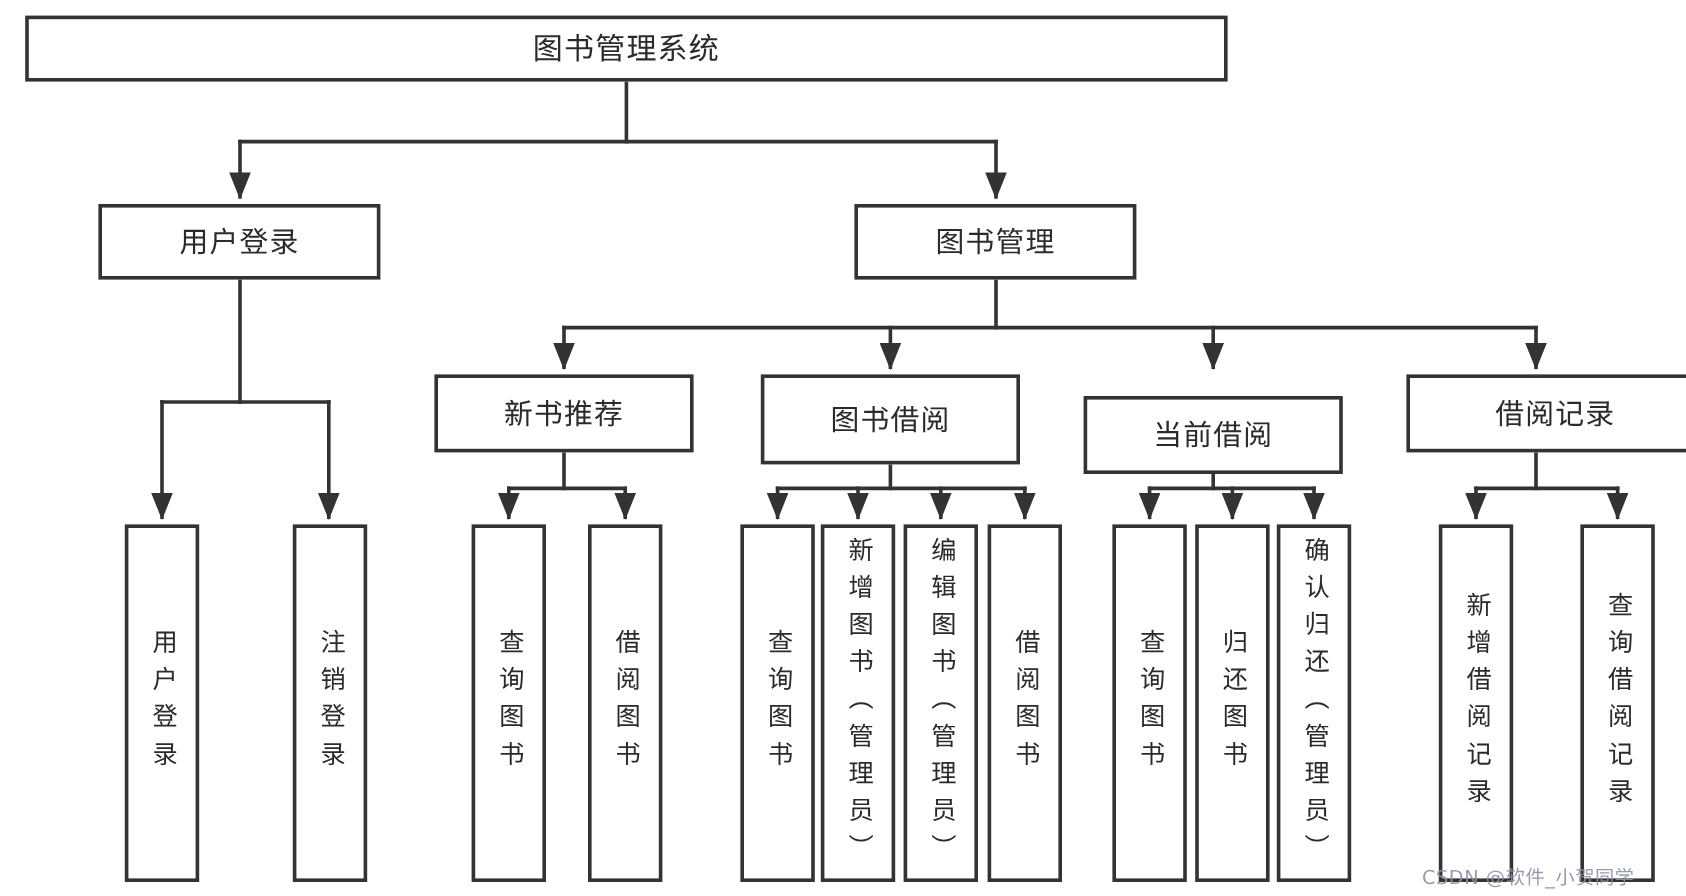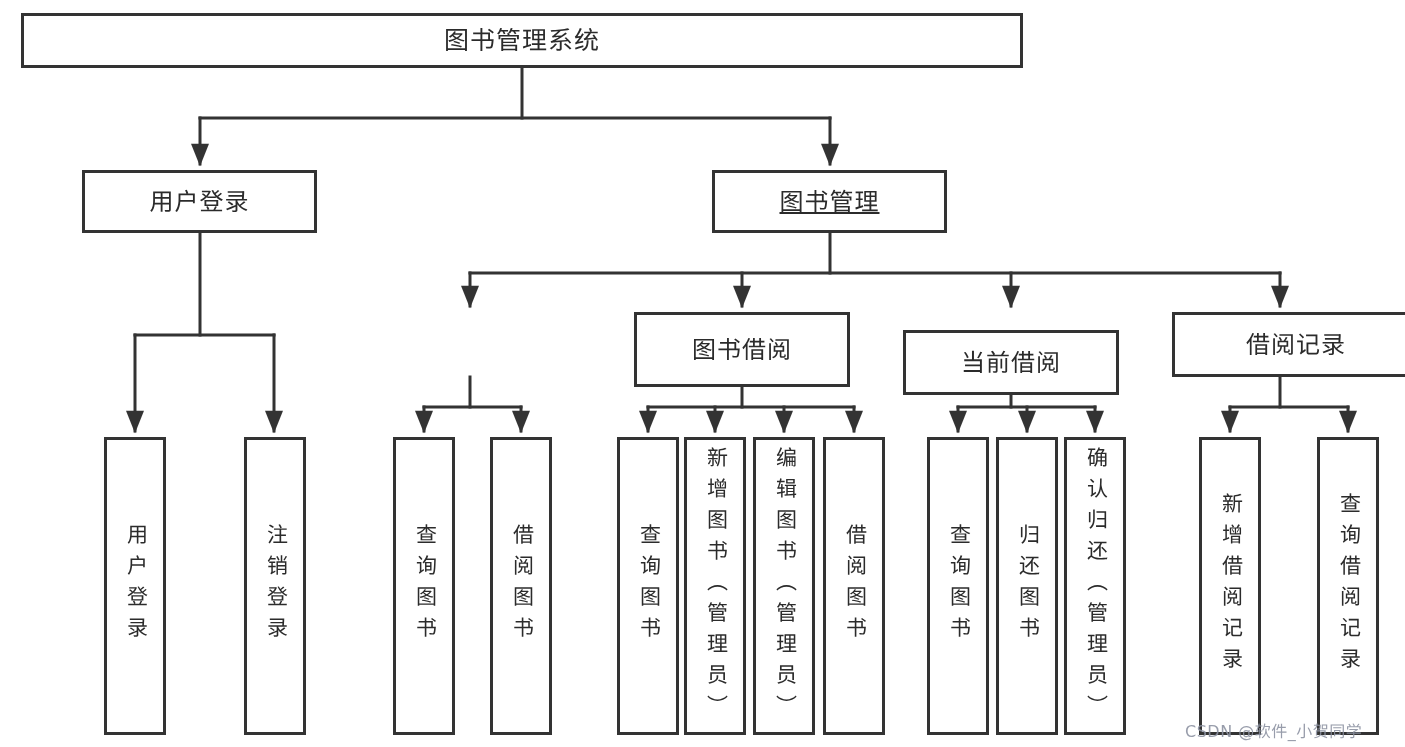--- a/index.html
+++ b/index.html
@@ -60,21 +60,21 @@
     left: 1185px;
     top: 718px;
     z-index: 2;
     font-size: 16px;
     color: rgba(141, 146, 162, 0.9);
     white-space: nowrap;
     letter-spacing: 0.5px;
   }
   
   #n-user-login  { left: 82px;  top: 170px; width: 235px; height: 63px; }
-  #n-book-mgmt   { left: 712px; top: 170px; width: 235px; height: 63px; text-decoration: underline; }
+  #n-book-mgmt   { left: 712px; top: 170px; width: 235px; height: 63px; }
   
   #n-new-book    { left: 362px;  top: 312px; width: 216px; height: 65px; }
   #n-book-borrow { left: 634px;  top: 312px; width: 216px; height: 75px; }
   #n-cur-borrow  { left: 903px;  top: 330px; width: 216px; height: 65px; }
   #n-borrow-rec  { left: 1172px; top: 312px; width: 248px; height: 65px; }
   
   #v1  { left: 104px; }
   #v2  { left: 244px; }
   #v3  { left: 393px; }
   #v4  { left: 490px; }
@@ -141,20 +141,21 @@
       <line x1="1230" y1="407" x2="1230" y2="431" marker-end="url(#arrow)"></line>
       <line x1="1348" y1="407" x2="1348" y2="431" marker-end="url(#arrow)"></line>
     </g>
   </svg>
 
   <div class="node h root" id="n-root">图书管理系统</div>
 
   <div class="node h" id="n-user-login">用户登录</div>
   <div class="node h" id="n-book-mgmt">图书管理</div>
 
+  <div class="node h" id="n-new-book">新书推荐</div>
   <div class="node h" id="n-book-borrow">图书借阅</div>
   <div class="node h" id="n-cur-borrow">当前借阅</div>
   <div class="node h" id="n-borrow-rec">借阅记录</div>
 
   <div class="node v" id="v1">用户登录</div>
   <div class="node v" id="v2">注销登录</div>
 
   <div class="node v" id="v3">查询图书</div>
   <div class="node v" id="v4">借阅图书</div>
 

